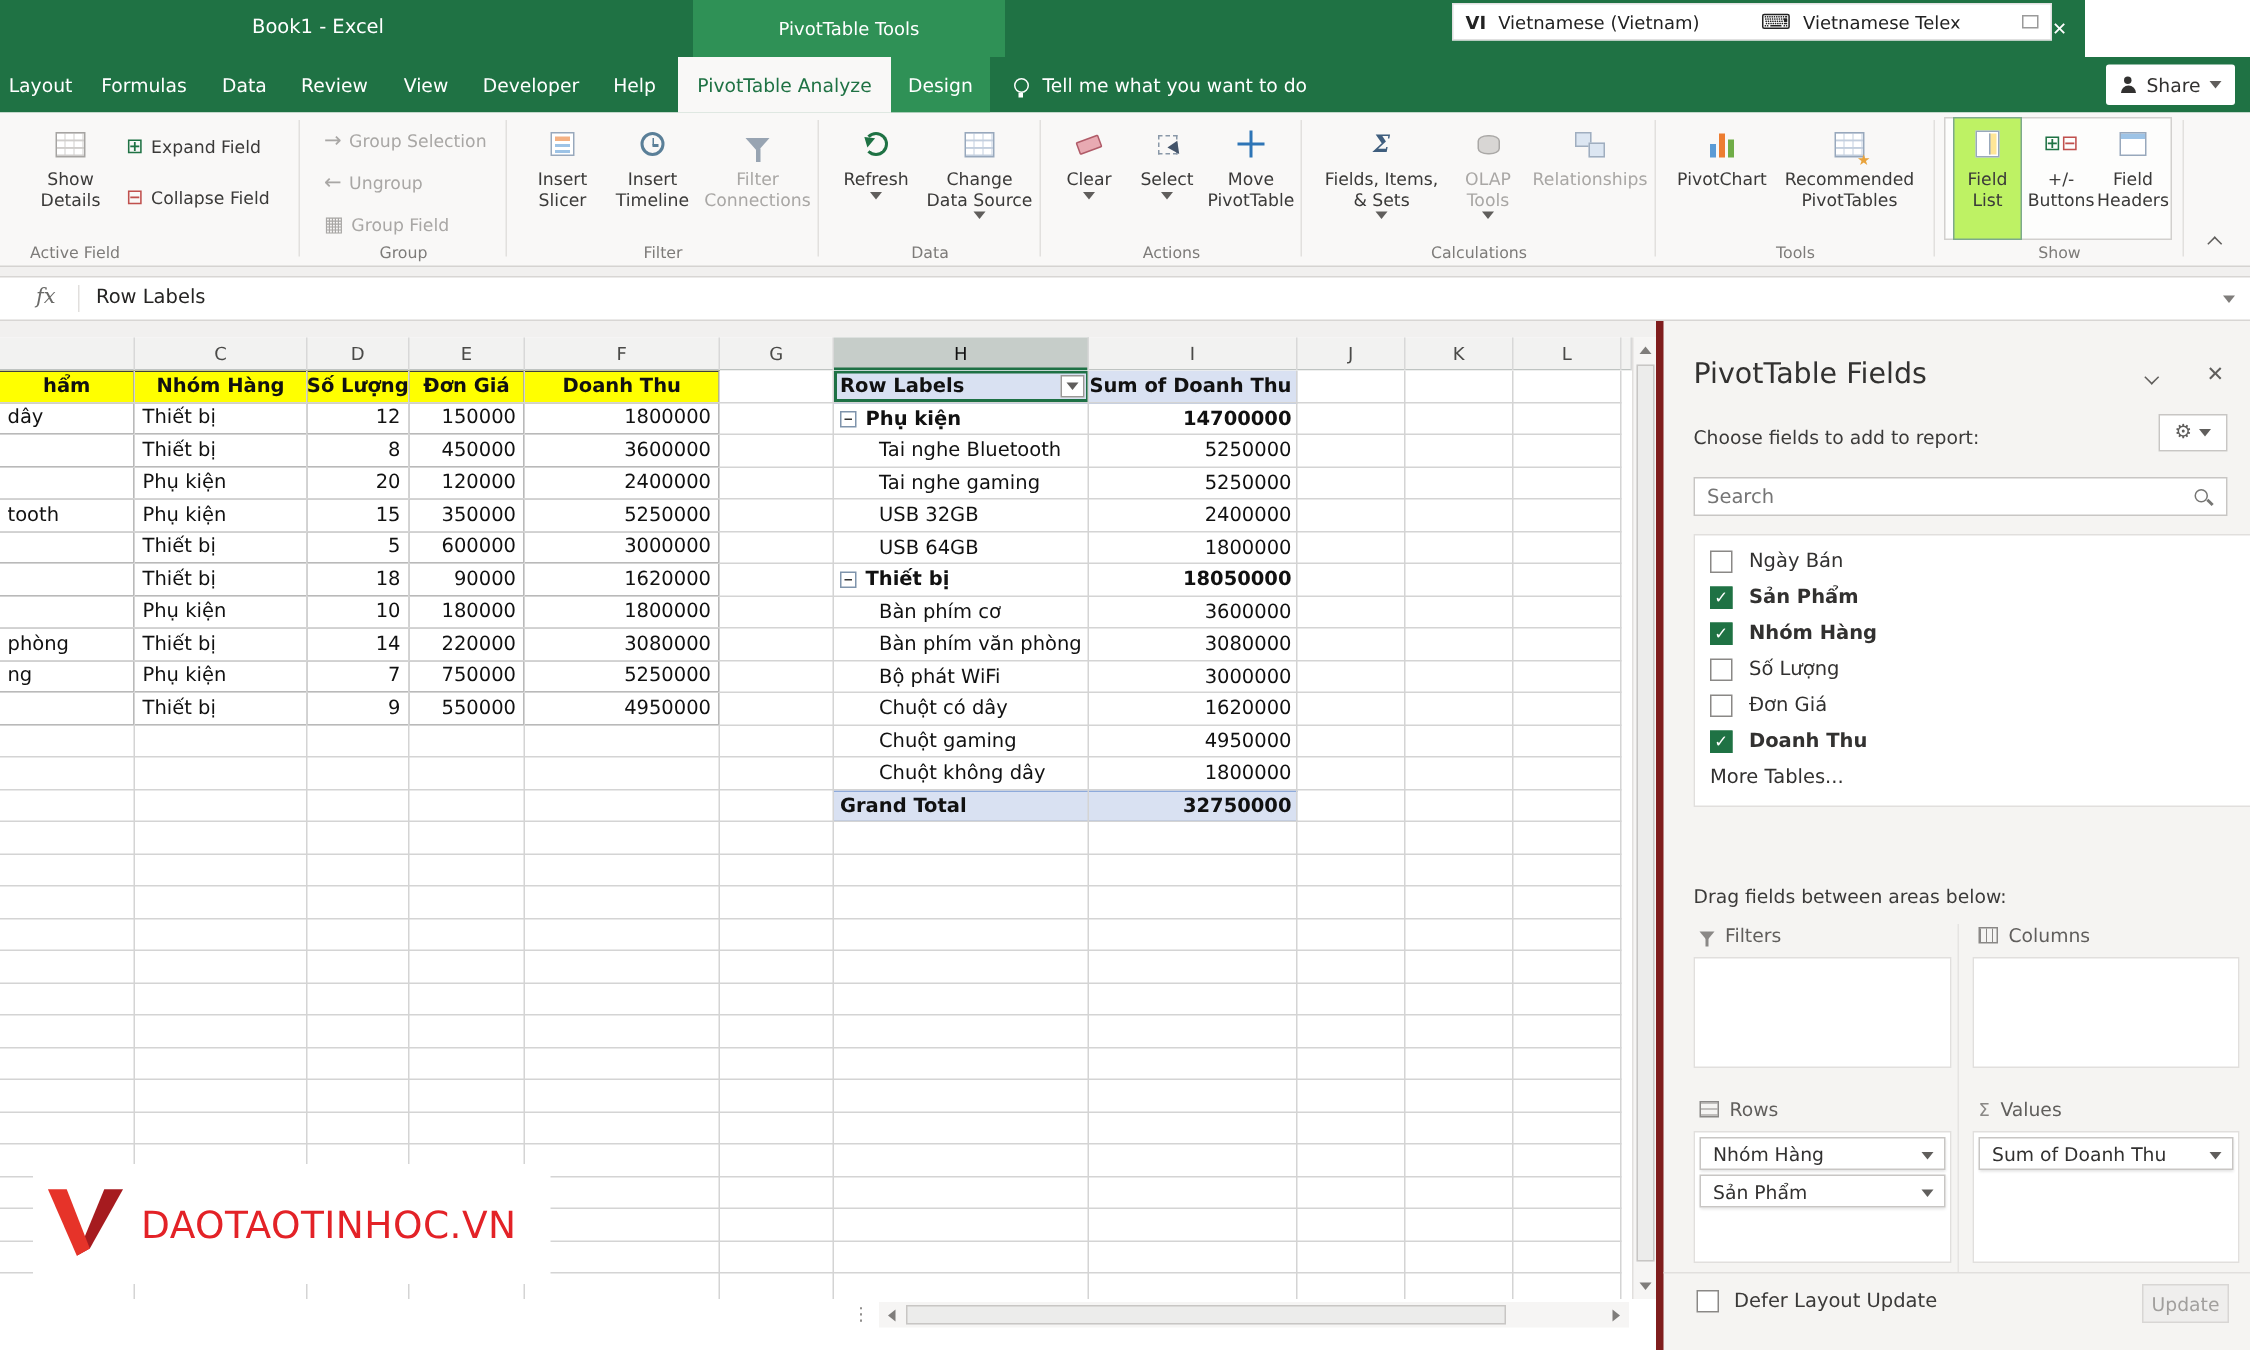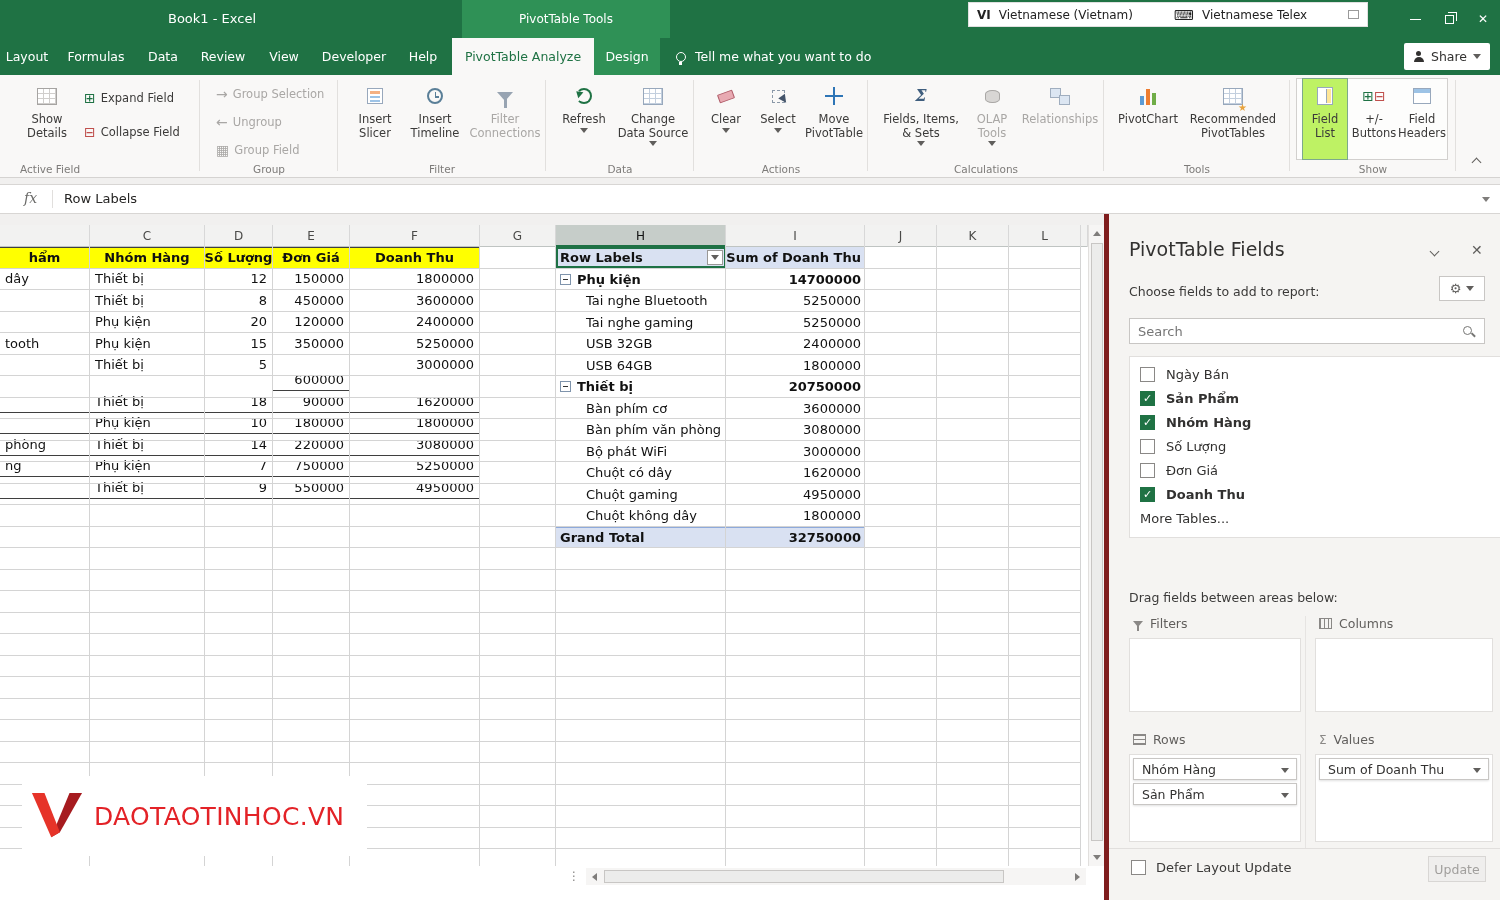--- a/index.html
+++ b/index.html
@@ -1,21 +1,21 @@
 <!DOCTYPE html>
 <html><head>
 <meta charset="utf-8">
 <style>
   *{box-sizing:border-box;margin:0;padding:0}
   body{margin:0;background:#333}
   #app{position:relative;width:1500px;height:900px;background:#fff;overflow:hidden;
        font-family:"DejaVu Sans","Liberation Sans",sans-serif;color:#252423}
 
   
-  #titlebar{position:absolute;left:0;top:0;width:1500px;height:38px;background:#1f7244}
+  #titlebar{position:absolute;left:0;top:0;width:1390px;height:38px;background:#1f7244}
   #tb-title{position:absolute;left:168px;top:11px;color:#fff;font-size:13px}
   #ctx-head{position:absolute;left:462px;top:0;width:208px;height:38px;background:#2f9156;
             color:#ffffff;font-size:12px;display:flex;align-items:center;justify-content:center}
   #langbar{position:absolute;left:968px;top:2px;width:400px;height:25px;background:#fff;
            border:1px solid #e0e0e0;display:flex;align-items:center;gap:8px;padding:0 8px;font-size:12px;color:#222}
   .lb-code{font-weight:bold}
   .sp{flex:1}
   .lb-box{width:11px;height:9px;border:1px solid #9a9a9a;background:#fff}
   #win-controls{position:absolute;right:0;top:0;height:38px;display:flex}
   .winbtn{width:34px;height:38px;display:flex;align-items:center;justify-content:center;color:#fff;font-size:12px}
@@ -463,21 +463,21 @@
           <div class="dt-cell" style="width: 90px;">tooth</div>
           <div class="dt-cell" style="width: 115px;">Phụ kiện</div>
           <div class="dt-cell num" style="width: 68px;">15</div>
           <div class="dt-cell num" style="width: 77px;">350000</div>
           <div class="dt-cell num" style="width: 130px;">5250000</div>
         </div>
         <div class="dt-row">
           <div class="dt-cell" style="width: 90px;"></div>
           <div class="dt-cell" style="width: 115px;">Thiết bị</div>
           <div class="dt-cell num" style="width: 68px;">5</div>
-          <div class="dt-cell num" style="width: 77px; margin-top: 15px;">600000</div>
+          <div class="dt-cell num" style="width: 77px;">600000</div>
           <div class="dt-cell num" style="width: 130px;">3000000</div>
         </div>
         <div class="dt-row">
           <div class="dt-cell" style="width: 90px;"></div>
           <div class="dt-cell" style="width: 115px;">Thiết bị</div>
           <div class="dt-cell num" style="width: 68px;">18</div>
           <div class="dt-cell num" style="width: 77px;">90000</div>
           <div class="dt-cell num" style="width: 130px;">1620000</div>
         </div>
         <div class="dt-row">
@@ -548,21 +548,21 @@
           <div class="pv-lab">
             <span>USB 64GB</span>
           </div>
           <div class="pv-val">1800000</div>
         </div>
         <div class="pv-row group" style="top: 129px;">
           <div class="pv-lab">
             <span class="pv-box"></span>
             <span>Thiết bị</span>
           </div>
-          <div class="pv-val">20750000</div>
+          <div class="pv-val">18050000</div>
         </div>
         <div class="pv-row item" style="top: 150.5px;">
           <div class="pv-lab">
             <span>Bàn phím cơ</span>
           </div>
           <div class="pv-val">3600000</div>
         </div>
         <div class="pv-row item" style="top: 172px;">
           <div class="pv-lab">
             <span>Bàn phím văn phòng</span>

